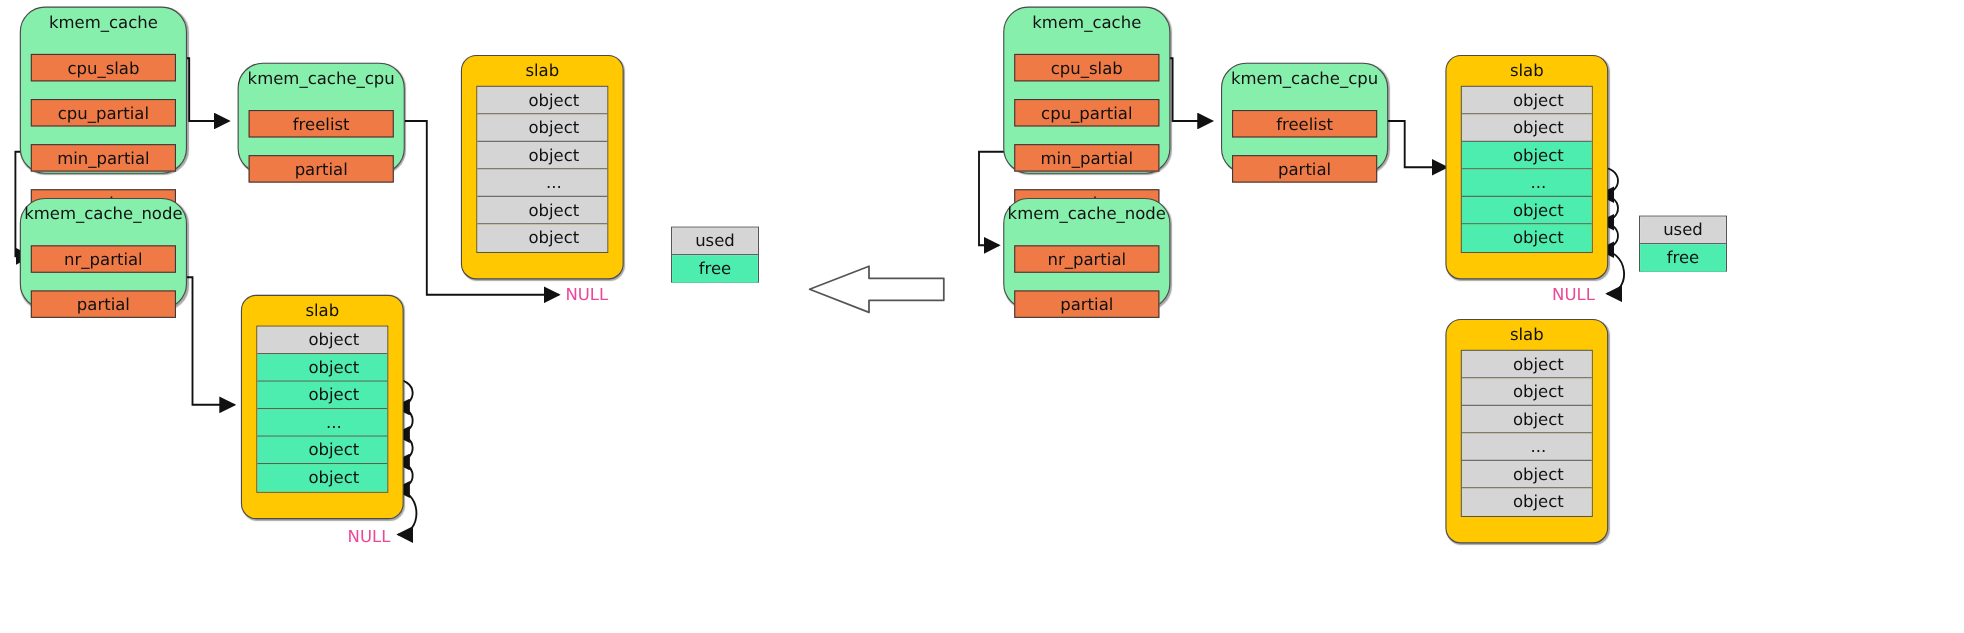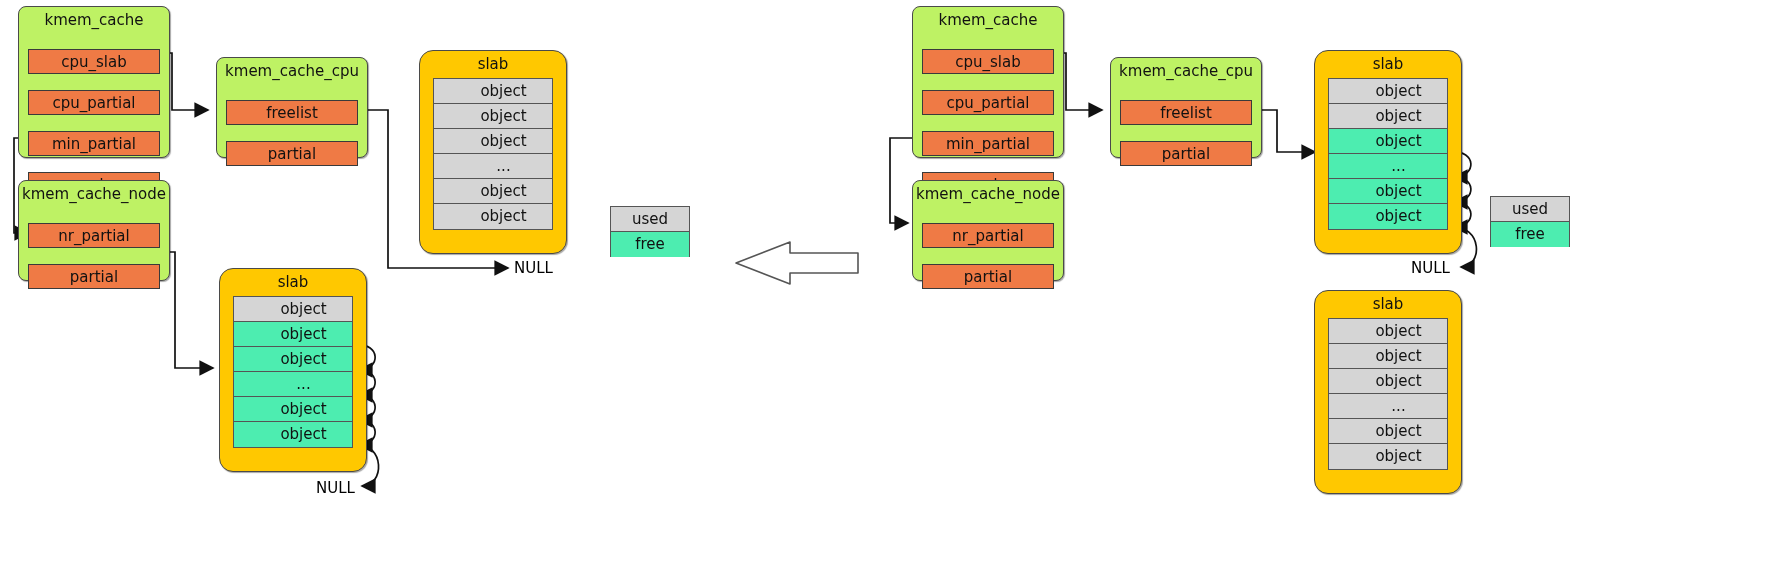--- a/index.html
+++ b/index.html
@@ -7,21 +7,21 @@
     width:1785px;height:575px;position:relative;overflow:hidden;
     font-family:"DejaVu Sans","Liberation Sans",sans-serif;
     color:#000;
   }
   #canvas{position:absolute;left:0;top:0;width:1785px;height:575px;}
   svg.wires{position:absolute;left:0;top:0;width:1785px;height:575px;pointer-events:none;}
 
   
   .struct{
     position:absolute;box-sizing:border-box;
-    background:#bef264;border:1px solid #4a4a4a;border-radius:8px;
+    background:#86efac;border:1px solid #4a4a4a;border-radius:23px;
     box-shadow:1px 1px 1px rgba(0,0,0,.35);
   }
   .struct .title{
     text-align:center;font-size:15px;line-height:26px;height:26px;
     color:#111;white-space:nowrap;
   }
   .field{
     box-sizing:border-box;
     background:#ef7a45;border:1px solid #3a3a3a;
     text-align:center;font-size:15px;line-height:24px;height:25px;
@@ -53,21 +53,21 @@
   }
   .legend .row{
     box-sizing:border-box;text-align:center;font-size:15px;line-height:24px;
     height:25px;color:#111;border-bottom:1px solid #555;
   }
   .legend .row:last-child{border-bottom:none;}
   .legend .used{background:#d5d5d5;}
   .legend .free{background:#4dedb0;}
 
   
-  .txt{position:absolute;font-size:15px;color:#000000;white-space:nowrap;}
+  .txt{position:absolute;font-size:15px;color:#ec4899;white-space:nowrap;}
 </style>
 </head>
 <body>
 
 <div id="canvas">
 
   <svg class="wires" viewBox="0 0 1785 575">
     <defs>
       <marker id="ah" markerWidth="9" markerHeight="9" refX="8" refY="4.5" orient="auto">
         <path d="M0,0 L9,4.5 L0,9 z" fill="#111"></path>

